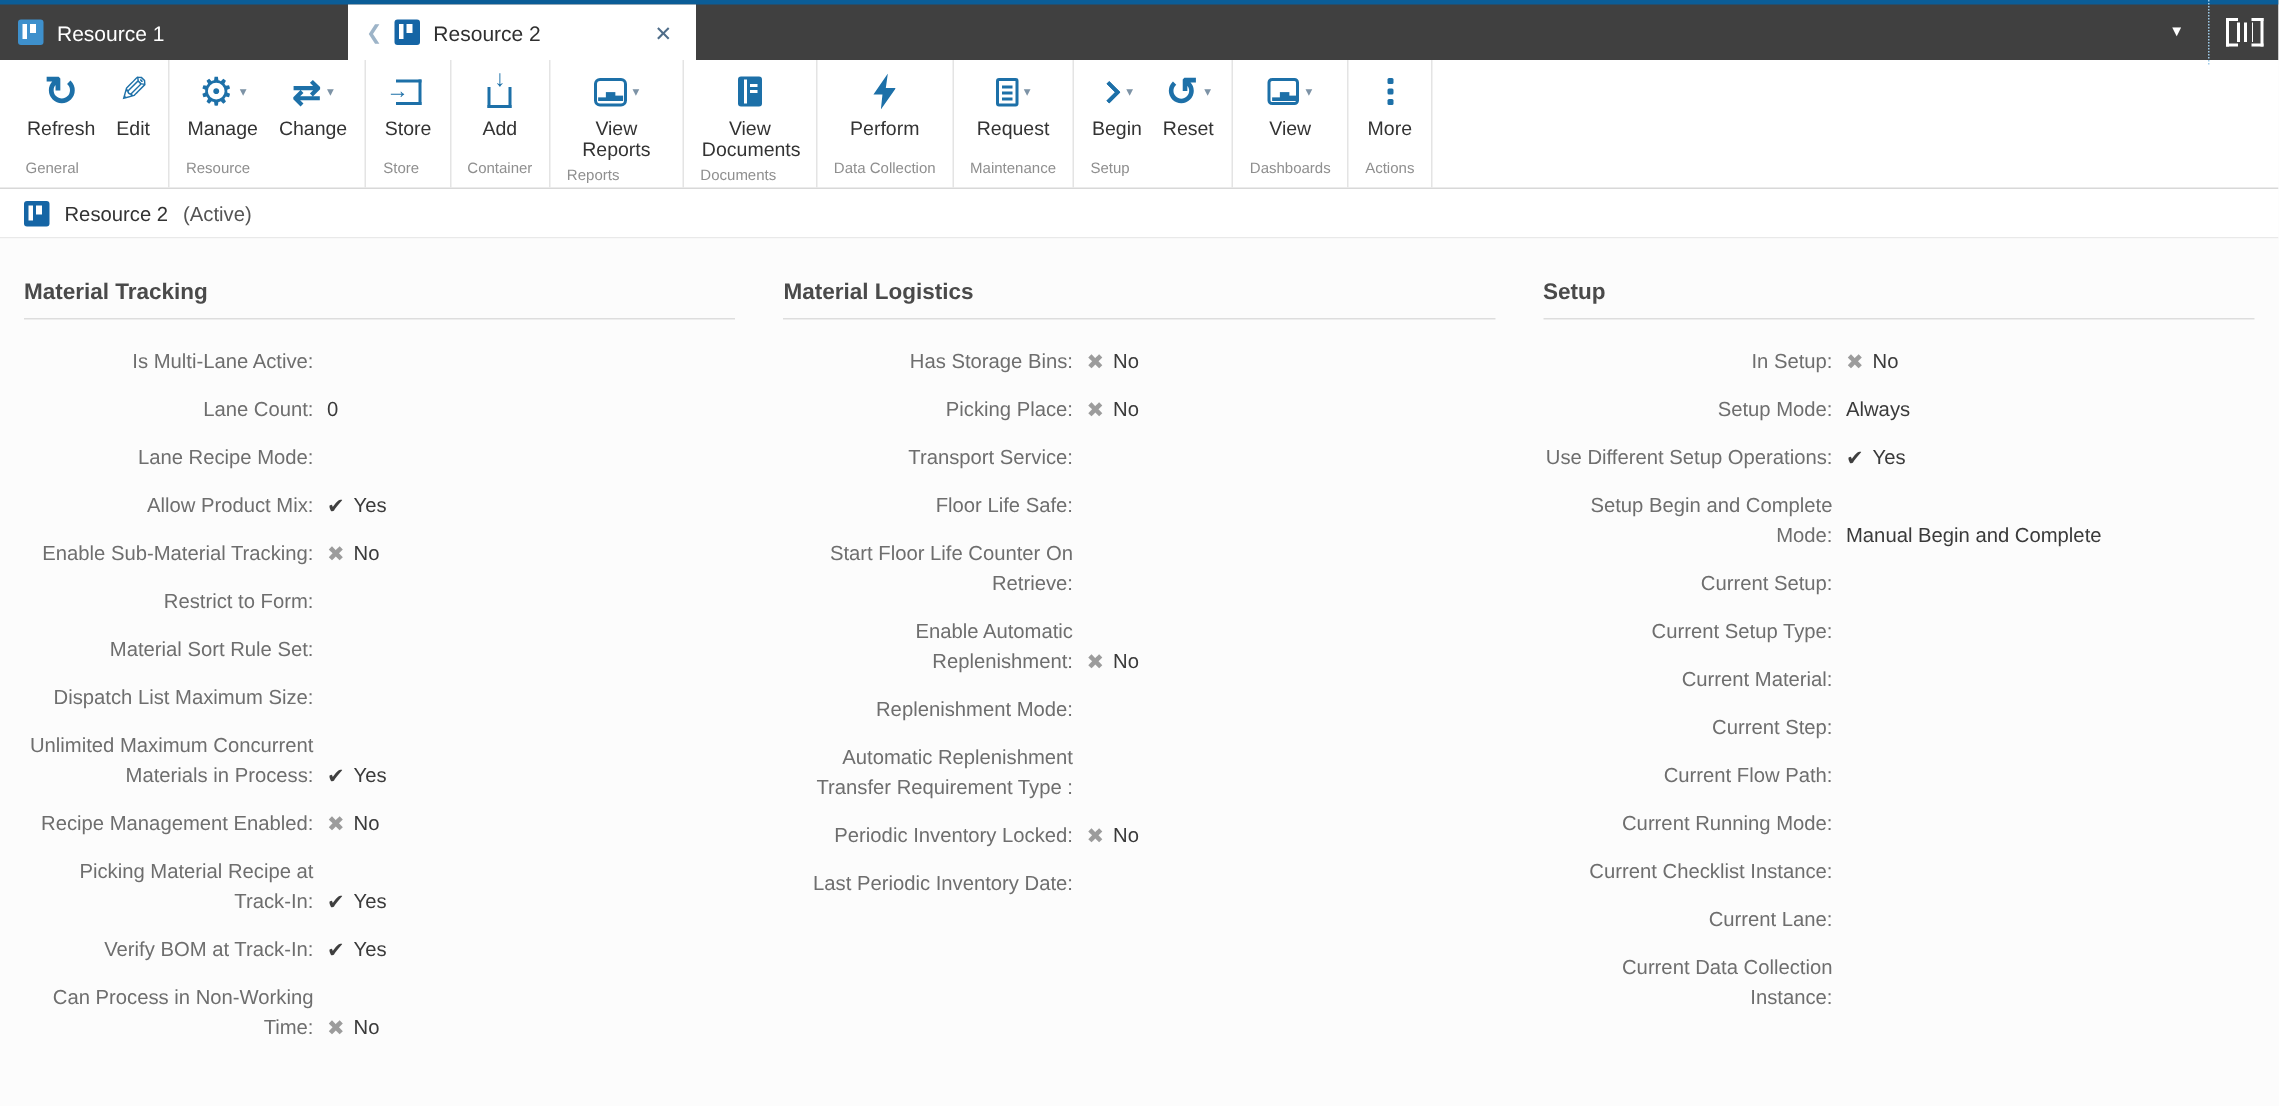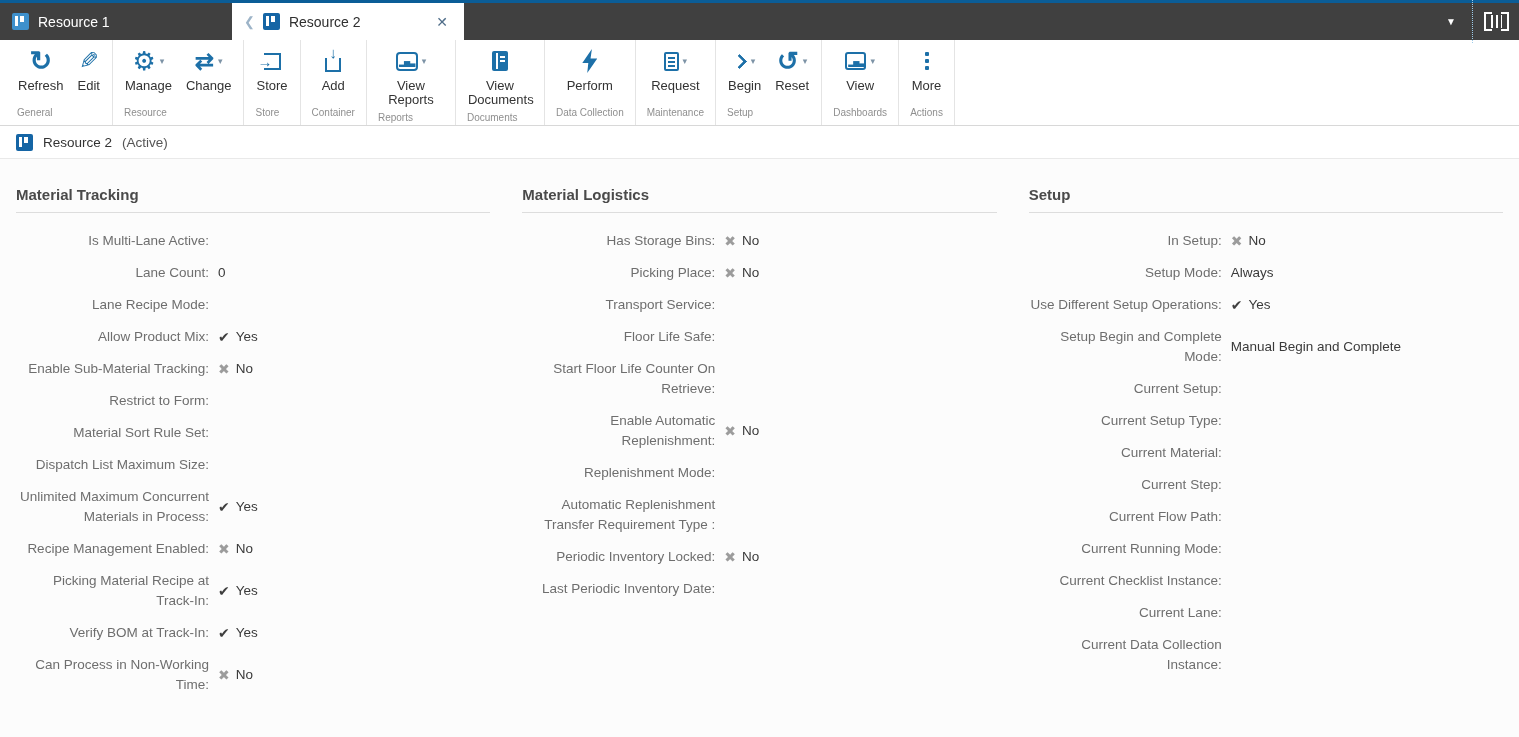--- a/index.html
+++ b/index.html
@@ -64,21 +64,21 @@
   .ic.more::before{content:"";position:absolute;top:0;left:0;width:4px;height:4px;background:currentColor;border-radius:1px;box-shadow:0 7px 0 currentColor,0 14px 0 currentColor}
 
   
   .crumbbar{height:33px;background:#fff;border-bottom:1px solid #e9e9e9;display:flex;align-items:center;gap:10px;padding:0 16px;font-size:13.5px}
   .crumb-title{color:#333}
   .crumb-status{color:#555}
 
   
   .content{display:grid;grid-template-columns:1fr 1fr 1fr;column-gap:32px;padding:4px 16px 30px;background:#fcfcfc}
   .sec-title{font-size:15px;font-weight:600;color:#4a4a4a;margin:23px 0 18px;padding-bottom:9px;border-bottom:1px solid #ddd}
-  .frow{display:flex;align-items:center;margin-bottom:12px;font-size:13.5px;line-height:20px;min-height:20px}
+  .frow{display:flex;align-items:flex-end;margin-bottom:12px;font-size:13.5px;line-height:20px;min-height:20px}
   .flabel{width:193px;flex:none;text-align:right;color:#6e6e6e}
   .fvalue{margin-left:9px;display:flex;gap:6px;color:#3a3a3a}
   .mark{font-size:14px}
   .mark.check{color:#3f3f3f}
   .mark.cross{color:#9c9c9c}
 </style>
 </head>
 <body>
 
 <div class="titlebar">

